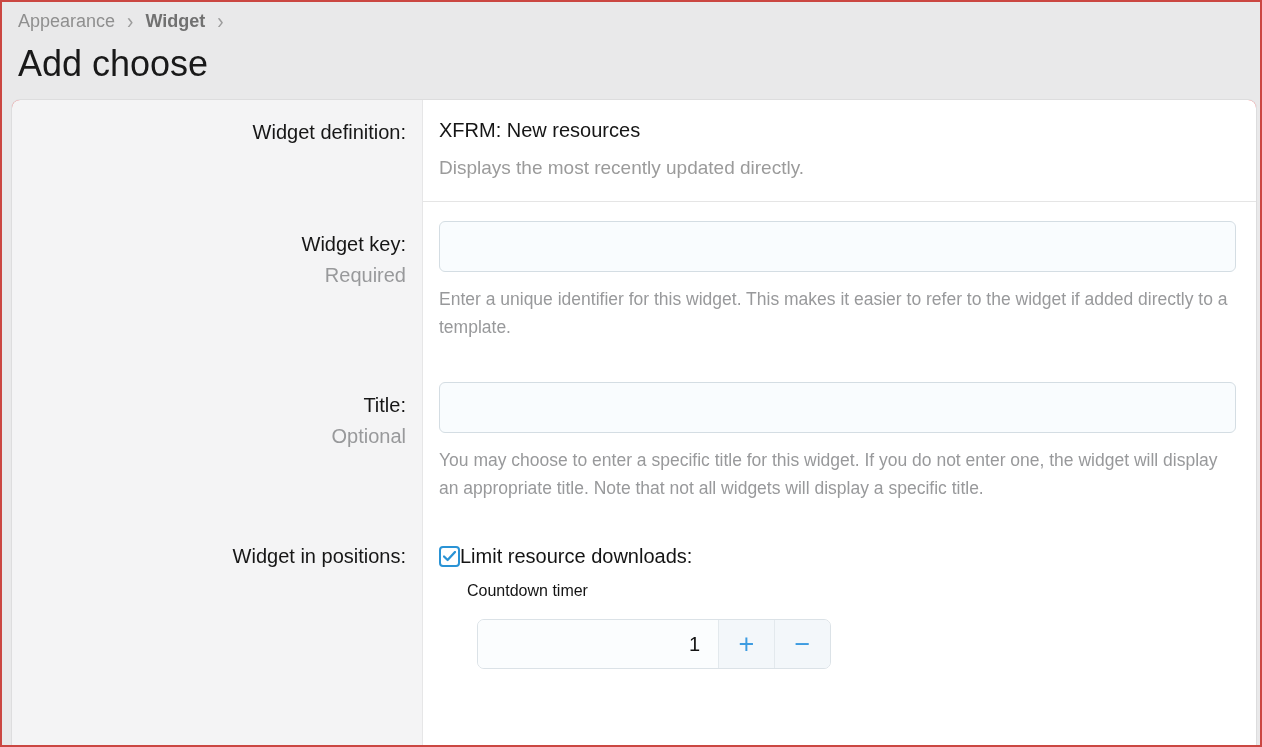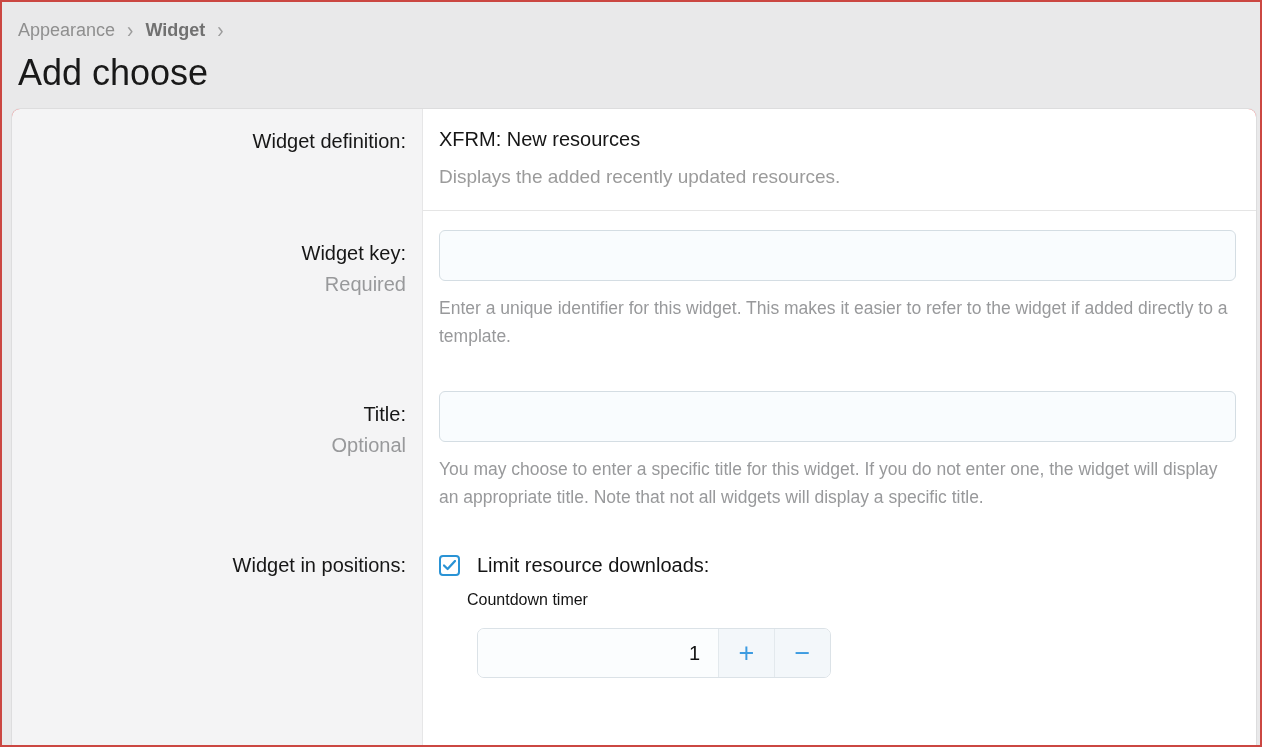--- a/index.html
+++ b/index.html
@@ -6,21 +6,21 @@
   html, body { margin: 0; padding: 0; }
   body {
     width: 1262px; height: 747px;
     border: 2px solid #cb4742;
     background: #e9e9ea;
     font-family: "Liberation Sans", "DejaVu Sans", sans-serif;
     overflow: hidden;
     display: flex; flex-direction: column;
   }
   .header { padding: 9px 18px 15px 16px; flex: 0 0 auto; }
-  .breadcrumb { display: flex; align-items: center; gap: 12px; font-size: 18px; margin-top: 9px; }
+  .breadcrumb { display: flex; align-items: center; gap: 12px; font-size: 18px; }
   .crumb { color: #8f8f8f; text-decoration: none; cursor: pointer; }
   .crumb.bold { color: #717171; font-weight: 700; }
   .chev { color: #9c9c9c; font-size: 19px; line-height: 1; transform: scaleY(1.15); }
   .page-title { margin: 11px 0 0; font-size: 36px; font-weight: 400; color: #191919; }
 
   .panel {
     flex: 1 1 auto;
     margin: 0 4px 0 10px;
     background: #ef4444;
     border-radius: 8px 8px 0 0;
@@ -49,21 +49,21 @@
   .text-field {
     width: 100%; height: 51px;
     background: #f9fcfe;
     border: 1px solid #d4dde3;
     border-radius: 6px;
     font-family: inherit; font-size: 19px; color: #141414;
     padding: 0 14px; outline: none;
   }
   .hint { margin-top: 13px; font-size: 17.5px; line-height: 28px; color: #98999b; }
 
-  .check-row { display: flex; align-items: flex-start; gap: 17px; cursor: pointer; }
+  .check-row { display: flex; align-items: flex-start; cursor: pointer; }
   .checkbox {
     width: 21px; height: 21px; margin-top: 3px;
     border: 2px solid #2a93d5; border-radius: 4px;
     background: #fff;
     display: flex; align-items: center; justify-content: center;
     flex: 0 0 auto;
   }
   .check-label { font-size: 20px; color: #141414; line-height: 27px; }
   .sub-label { margin: 7px 0 0 28px; font-size: 16px; color: #141414; line-height: 27px; }
   .stepper {
@@ -102,21 +102,21 @@
 </div>
 
 <div class="panel">
 
   <div class="row">
     <div class="row-label">
       <div class="field-label">Widget definition:</div>
     </div>
     <div class="row-content divided">
       <div class="def-value">XFRM: New resources</div>
-      <div class="def-desc">Displays the added recently updated resources.</div>
+      <div class="def-desc">Displays the most recently updated directly.</div>
     </div>
   </div>
 
   <div class="row">
     <div class="row-label pad-more">
       <div class="field-label">Widget key:</div>
       <div class="field-req">Required</div>
     </div>
     <div class="row-content">
       <input class="text-field" type="text" value="" style="">

